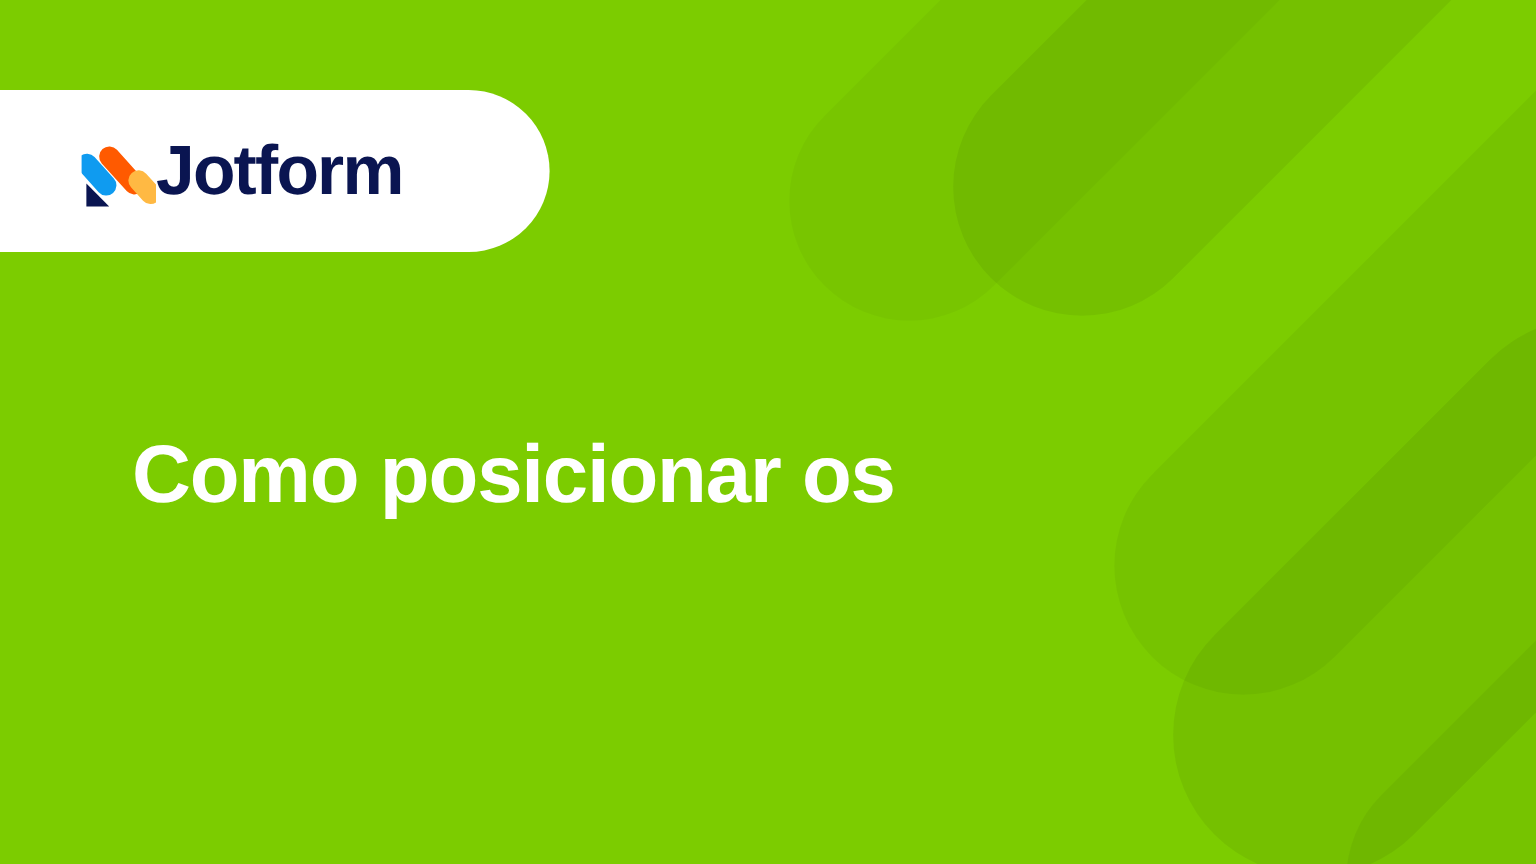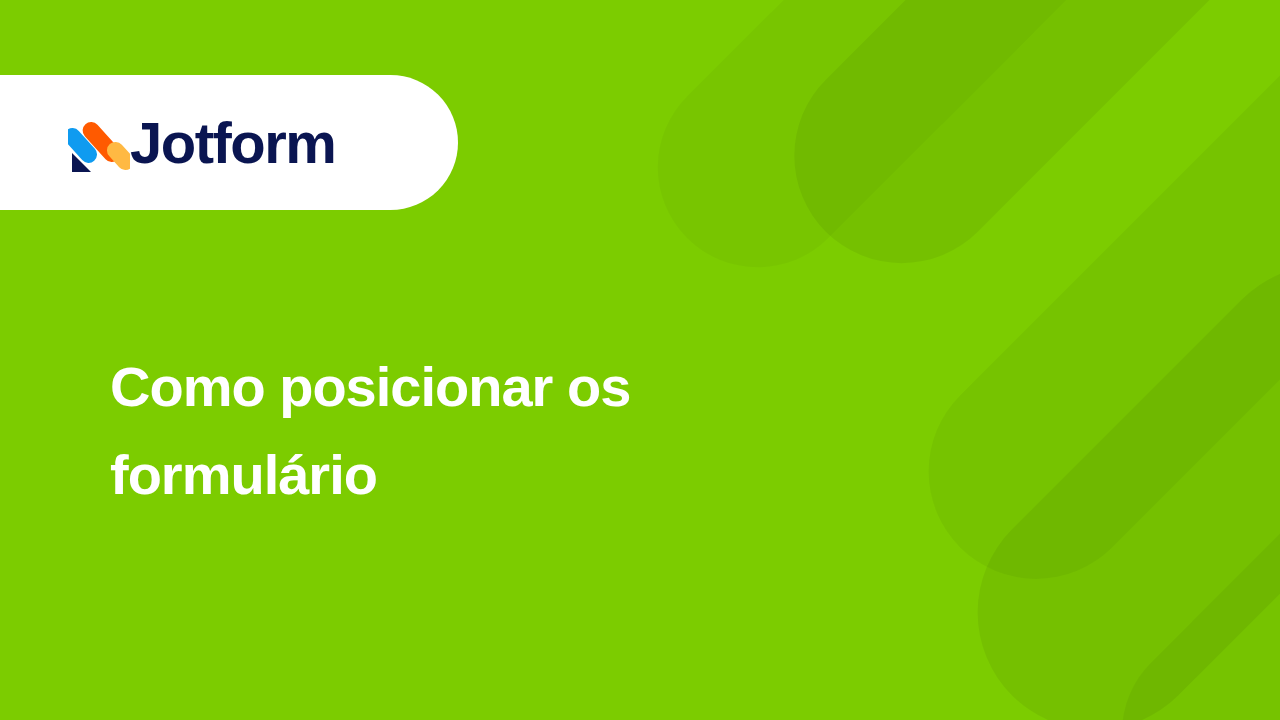--- a/index.html
+++ b/index.html
@@ -107,21 +107,21 @@
     white-space: nowrap;
   }
 
   
   #headline {
     position: absolute;
     left: 110px;
     top: 305px;
     width: 760px;
     color: #FFFFFF;
-    font-size: 56px;
+    font-size: 68px;
     font-weight: 700;
     line-height: 88px;
     letter-spacing: -1px;
   }
   #headline .title-line { display: block; white-space: nowrap; }
 </style>
 </head>
 <body>
 
 <div id="stage">
@@ -145,16 +145,15 @@
         <rect x="44" y="28" width="17" height="32" rx="8.5" transform="rotate(-42 52.5 44)" fill="#FFB943"></rect>
 
         <path d="M4 41 L23 60 L4 60 Z" fill="#0A1551"></path>
       </svg>
       <span id="logo-wordmark">Jotform</span>
     </div>
   </div>
 
   <h1 id="headline">
     <span class="title-line">Como posicionar os</span>
-    <span class="title-line">formulário</span>
   </h1>
 
 </div>
 
 </body></html>

